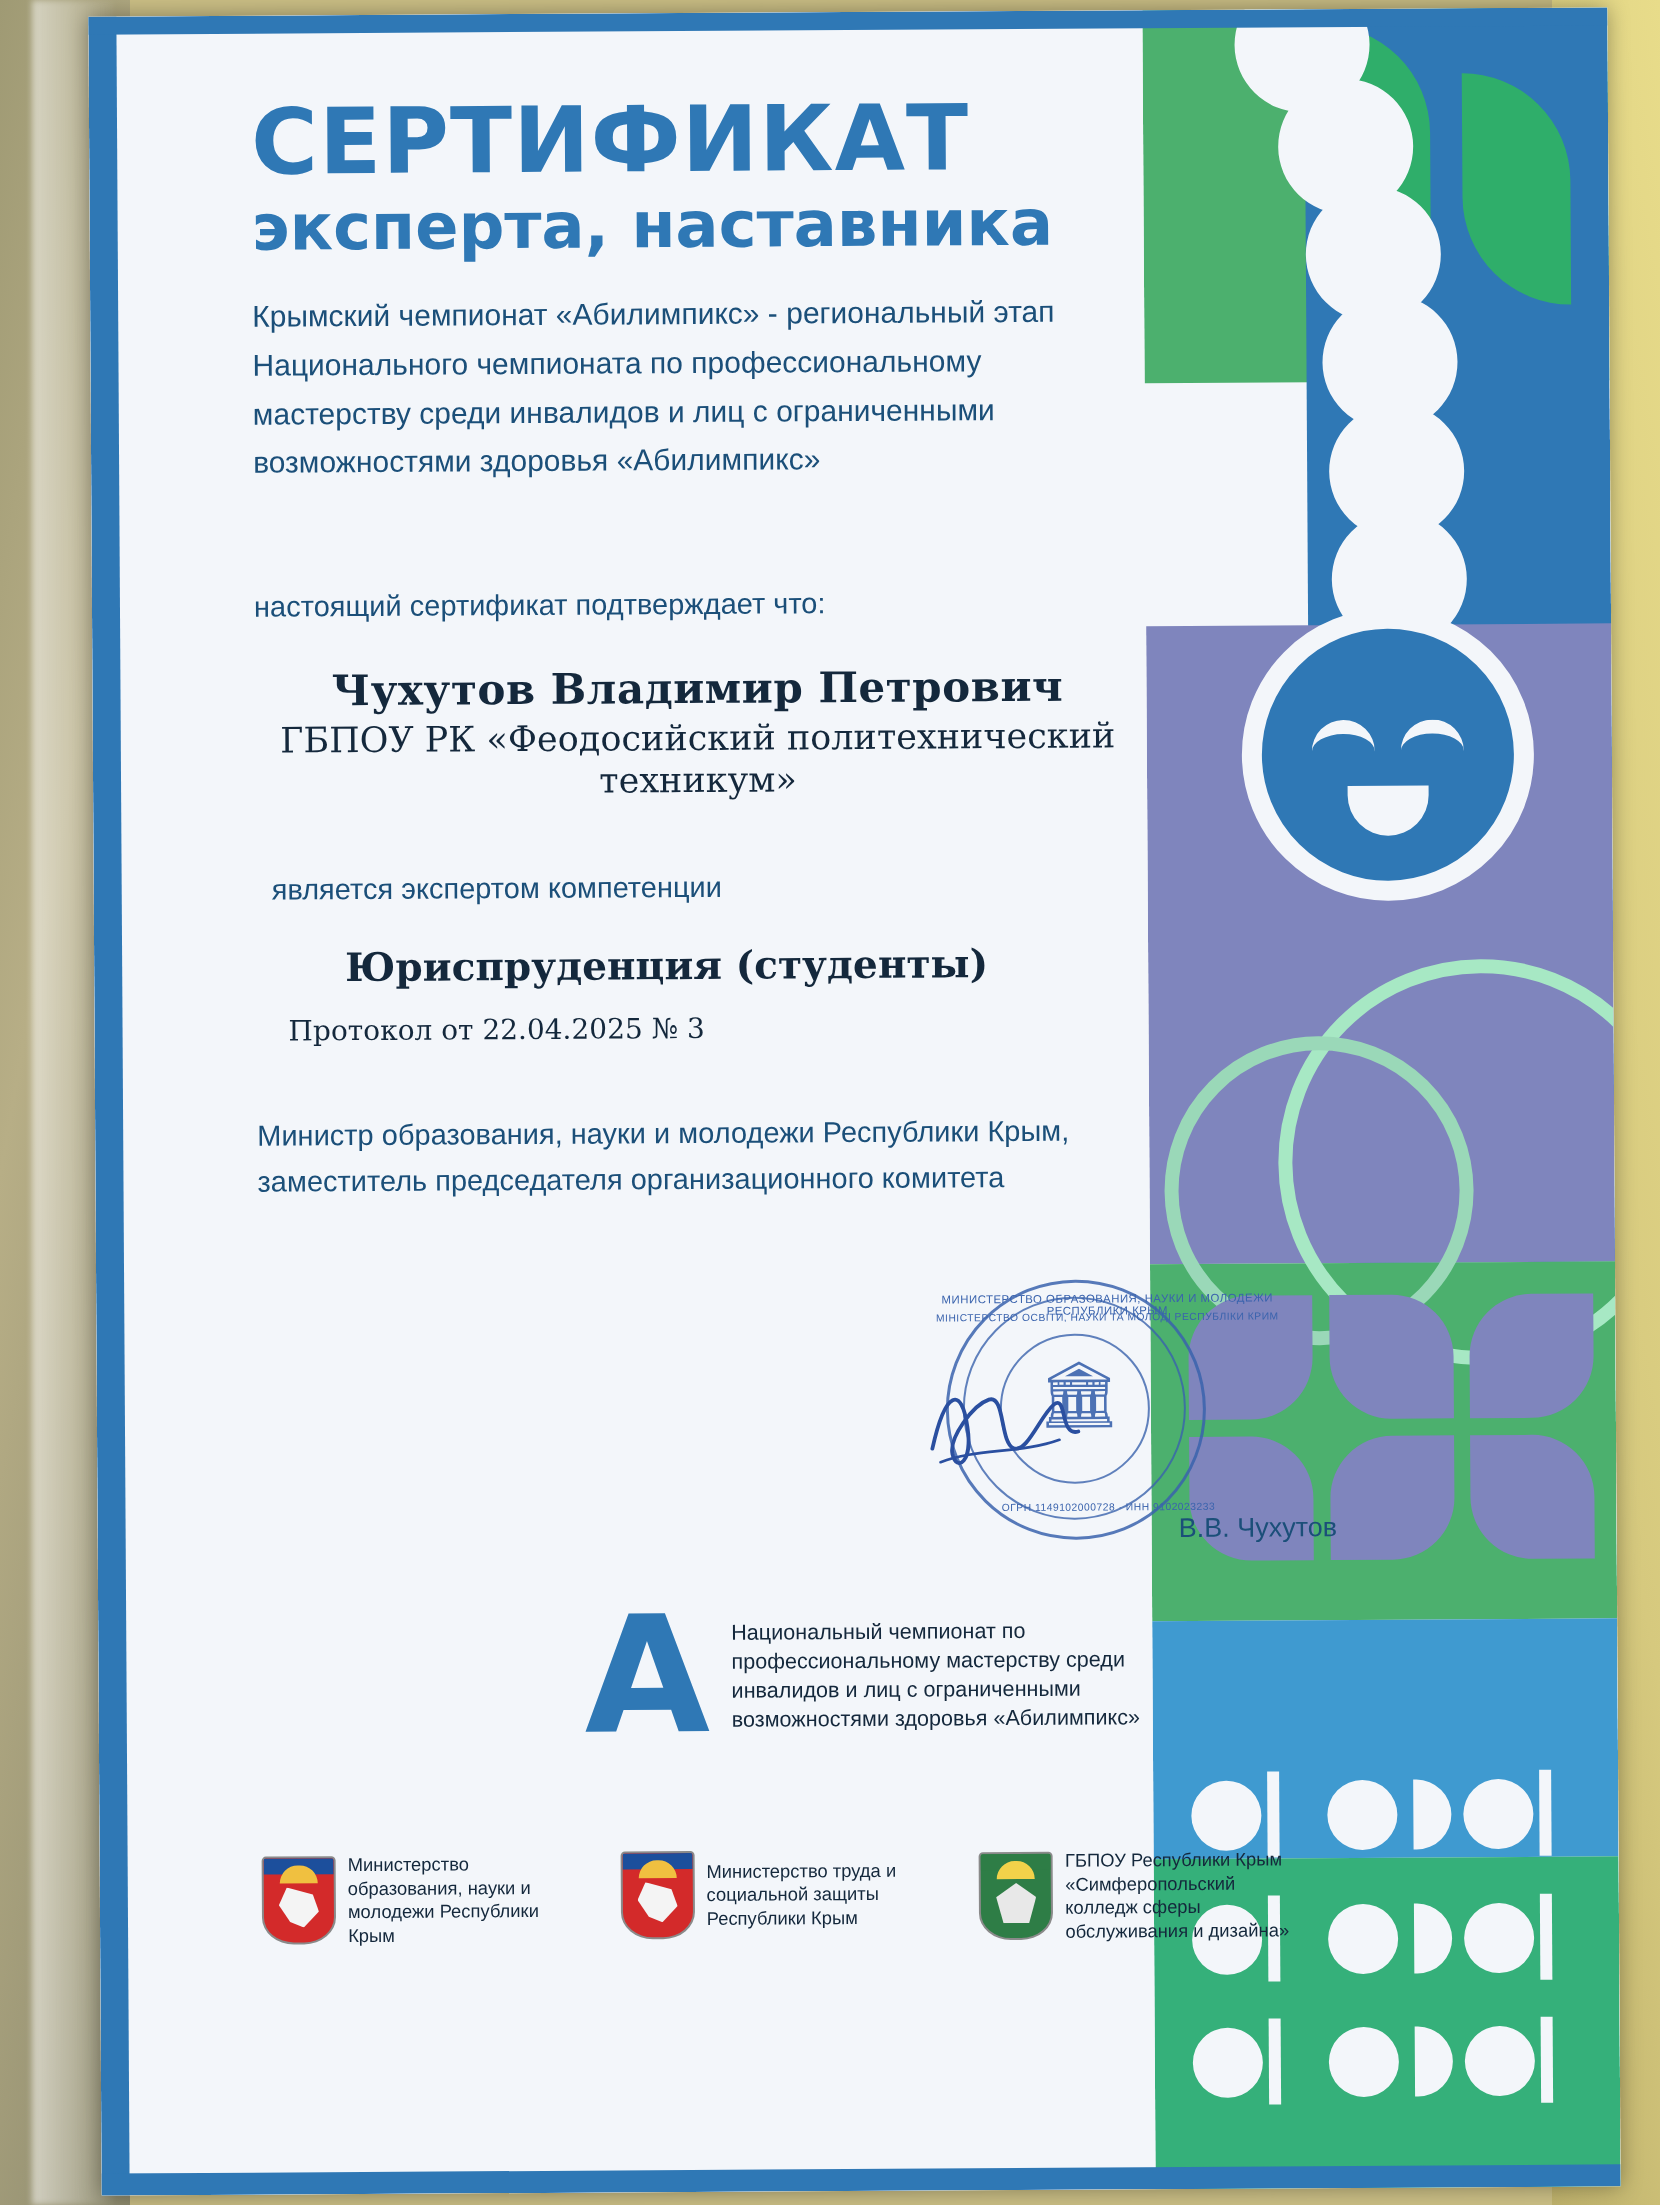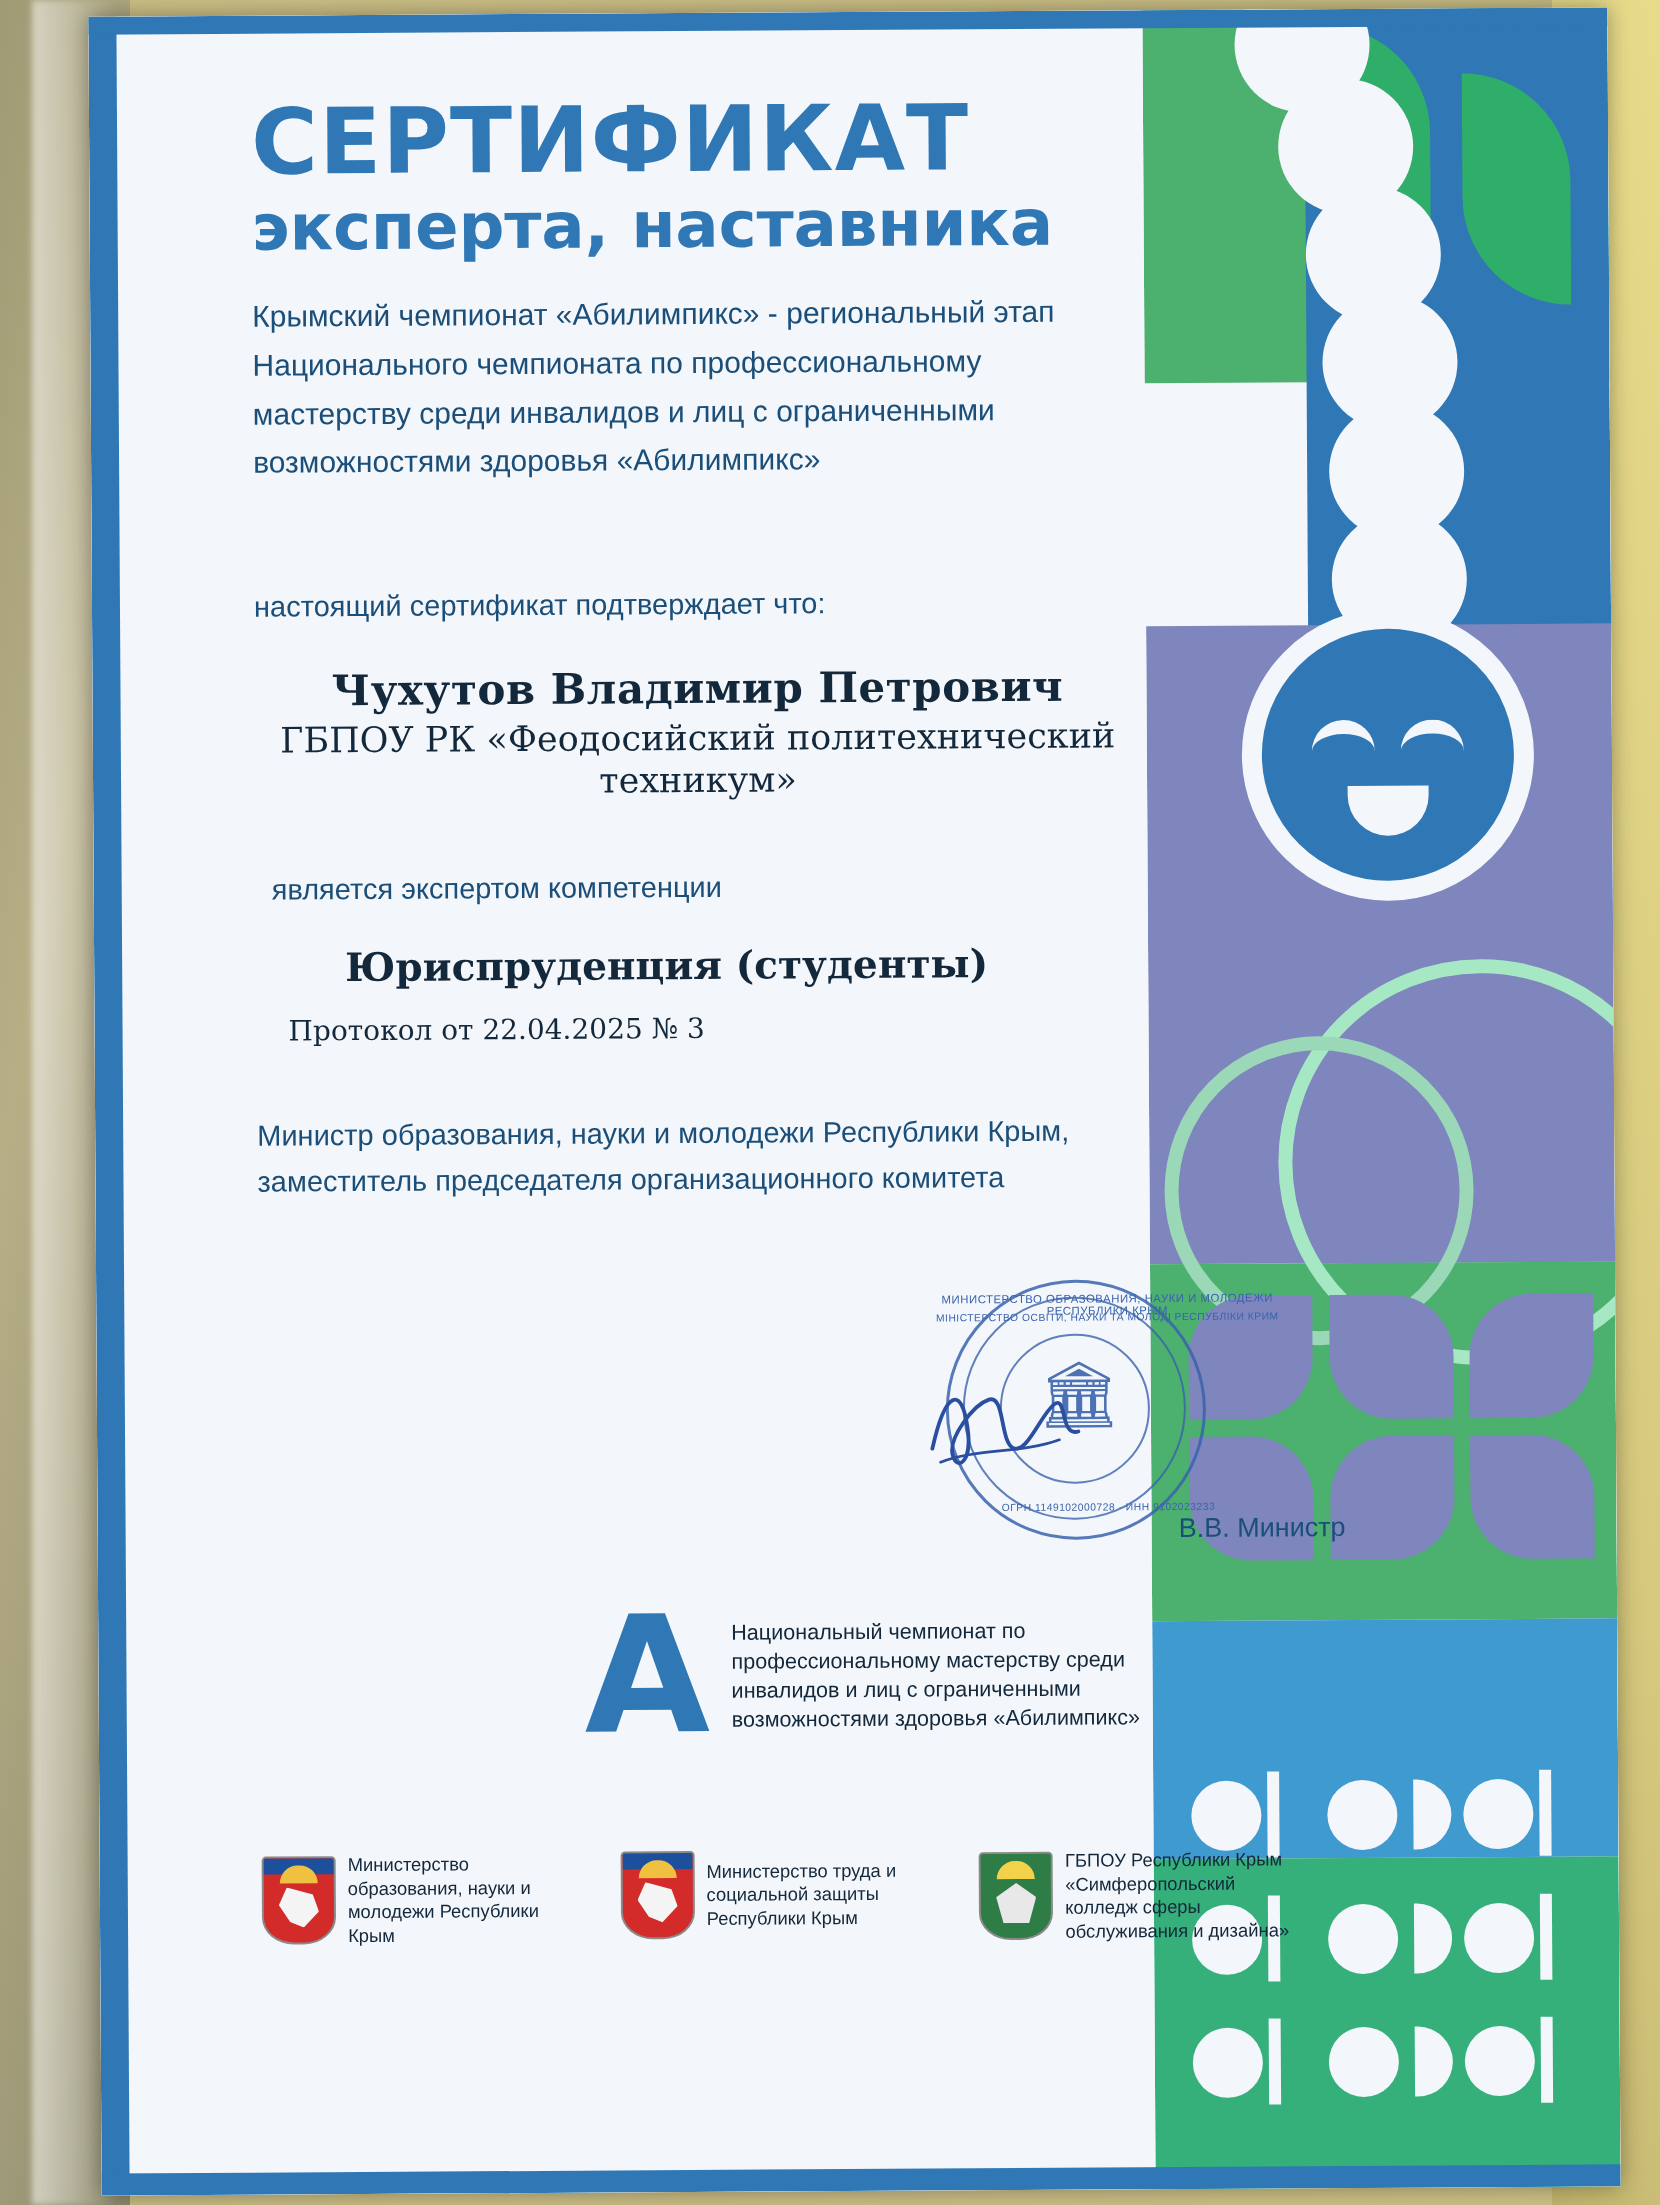--- a/index.html
+++ b/index.html
@@ -553,21 +553,21 @@
       <div class="stamp-text-mid">МІНІСТЕРСТВО ОСВІТИ, НАУКИ ТА МОЛОДІ РЕСПУБЛІКИ КРИМ</div>
       <div class="stamp-text-bottom">ОГРН 1149102000728 · ИНН 9102023233</div>
       <div class="stamp-emblem">🏛</div>
 
       <svg class="signature-scribble" viewBox="0 0 360 220">
         <path d="M15,150 C40,40 70,35 80,110 C90,175 60,195 52,160 C46,130 90,70 120,60
                  C150,50 140,140 165,150 C190,160 215,90 240,70 C265,50 250,130 285,120" fill="none" stroke="#2a4fa0" stroke-width="7" stroke-linecap="round"></path>
         <path d="M30,175 C95,150 180,160 250,135" fill="none" stroke="#2a4fa0" stroke-width="5" stroke-linecap="round"></path>
       </svg>
 
-      <div class="signer-name">В.В. Министр</div>
+      <div class="signer-name">В.В. Чухутов</div>
     </div>
 
     <div class="logo-block">
       <div class="logo-A">A</div>
       <div class="logo-text">Национальный чемпионат по профессиональному мастерству среди инвалидов и лиц с ограниченными возможностями здоровья «Абилимпикс»</div>
     </div>
 
     <div class="footer">
       <div class="footer-item">
         <div class="shield">

